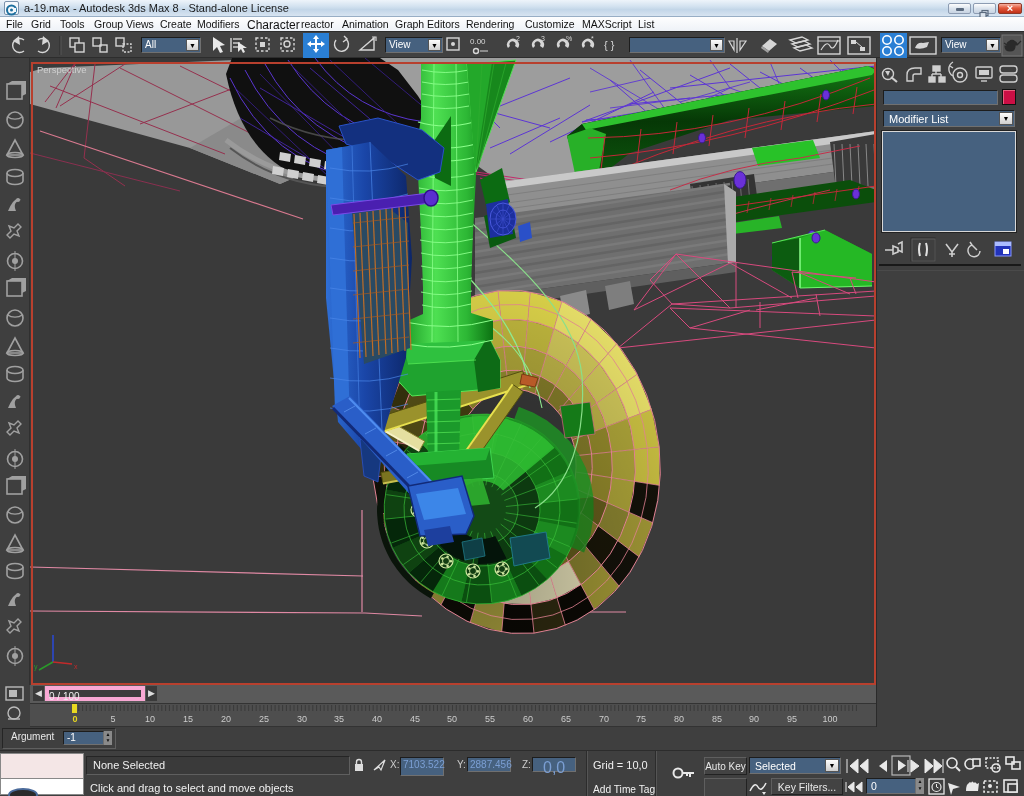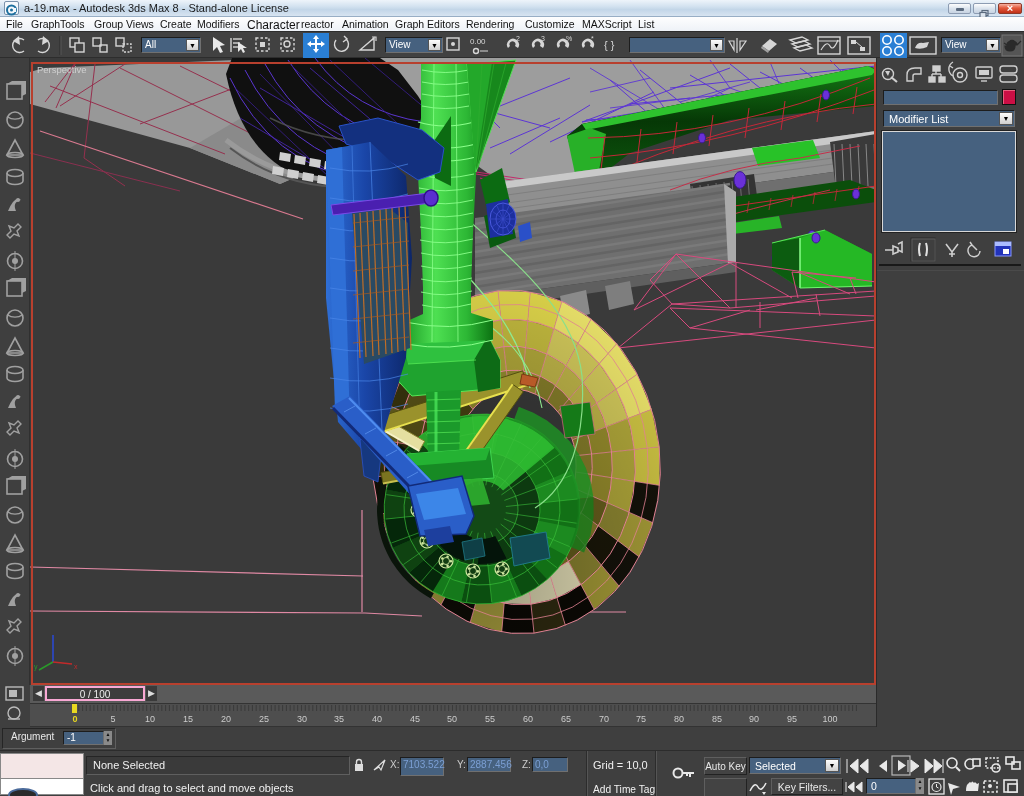--- a/index.html
+++ b/index.html
@@ -18,21 +18,21 @@
     <div class="abs" style="left:948px;top:3px;width:23px;height:11px;background:linear-gradient(#fdfdfd,#dbe4ee 50%,#c8d4e2);border:1px solid #8d9cb2;border-radius:2px">
       <div class="abs" style="left:7px;top:4px;width:8px;height:3px;background:#5a6a7e;border-radius:1px"></div>
     </div>
     <div class="abs" style="left:973px;top:3px;width:23px;height:11px;background:linear-gradient(#fdfdfd,#dbe4ee 50%,#c8d4e2);border:1px solid #8d9cb2;border-radius:2px"><svg width="21" height="9" viewBox="0 0 21 9" style="" xmlns="http://www.w3.org/2000/svg">
         <rect x="8" y="1.5" width="6" height="5" fill="none" stroke="#5a6a7e" stroke-width="1.2"></rect>
         <rect x="6" y="3.5" width="6" height="5" fill="#dde6ef" stroke="#5a6a7e" stroke-width="1.2"></rect>
       </svg></div>
     <div class="abs" style="left:998px;top:3px;width:24px;height:11px;background:linear-gradient(#f7b0a0,#e2593c 45%,#c03018);border:1px solid #8d3a2a;border-radius:2px;color:#fff;font-size:11px;font-weight:bold;text-align:center;line-height:9px">×</div>
     <div class="abs" style="left:0;top:17px;width:1024px;height:14px;background:linear-gradient(#fefefe,#eef2f7)">
       <span class="abs" style="left:6px;top:1px;font-size:10.5px;color:#111">File</span>
-      <span class="abs" style="left:31px;top:1px;font-size:10.5px;color:#111">Graph</span>
+      <span class="abs" style="left:31px;top:1px;font-size:10.5px;color:#111">Grid</span>
       <span class="abs" style="left:60px;top:1px;font-size:10.5px;color:#111">Tools</span>
       <span class="abs" style="left:94px;top:1px;font-size:10.5px;color:#111">Group</span>
       <span class="abs" style="left:126px;top:1px;font-size:10.5px;color:#111">Views</span>
       <span class="abs" style="left:160px;top:1px;font-size:10.5px;color:#111">Create</span>
       <span class="abs" style="left:197px;top:1px;font-size:10.5px;color:#111">Modifiers</span>
       <span class="abs" style="left:247px;top:1px;font-size:12px;color:#111">Character</span>
       <span class="abs" style="left:301px;top:1px;font-size:10.5px;color:#111">reactor</span>
       <span class="abs" style="left:342px;top:1px;font-size:10.5px;color:#111">Animation</span>
       <span class="abs" style="left:395px;top:1px;font-size:10.5px;color:#111">Graph Editors</span>
       <span class="abs" style="left:466px;top:1px;font-size:10.5px;color:#111">Rendering</span>
@@ -777,21 +777,21 @@
         <rect x="118" y="5" width="16" height="14" fill="#2233bb" stroke="#8899ff" stroke-width="1"></rect>
         <rect x="118" y="5" width="16" height="4" fill="#aabbff"></rect>
         <rect x="126" y="12" width="6" height="5" fill="#fff"></rect>
       </svg>
       <div class="abs" style="left:2px;top:206px;width:142px;height:2px;background:#191919"></div>
       <div class="abs" style="left:0;top:212px;width:148px;height:1px;background:#4a4a4a"></div>
     </div>
     <div class="abs" style="left:0;top:685px;width:876px;height:18px;background:#5a5a5a">
       <div class="abs" style="left:0;top:0;width:30px;height:18px;background:#3f3f3f"></div>
       <div class="abs" style="left:33px;top:1px;width:11px;height:15px;background:#3a3a3a;color:#ddd;font-size:9px;text-align:center;line-height:15px">◀</div>
-      <div class="abs" style="left:45px;top:1px;width:100px;height:15px;background:#3d3d3d;border:2px solid #f9a8d4;color:#eee;font-size:10px;text-align:center;line-height:13px">0 / 100</div>
+      <div class="abs" style="left:45px;top:1px;width:100px;height:15px;background:#3d3d3d;border:4px solid #f9a8d4;color:#eee;font-size:10px;text-align:left;line-height:13px">0 / 100</div>
       <div class="abs" style="left:146px;top:1px;width:11px;height:15px;background:#3a3a3a;color:#ddd;font-size:9px;text-align:center;line-height:15px">▶</div>
     </div>
     <div class="abs" style="left:0;top:703px;width:876px;height:24px;background:#4e4e4e;border-top:1px solid #333;border-bottom:1px solid #333"><svg width="876" height="24" viewBox="0 0 876 24" xmlns="http://www.w3.org/2000/svg">
         <line x1="75.0" y1="1" x2="75.0" y2="7" stroke="#3a3a3a" stroke-width="1"></line>
         <line x1="78.8" y1="1" x2="78.8" y2="7" stroke="#3a3a3a" stroke-width="1"></line>
         <line x1="82.6" y1="1" x2="82.6" y2="7" stroke="#3a3a3a" stroke-width="1"></line>
         <line x1="86.3" y1="1" x2="86.3" y2="7" stroke="#3a3a3a" stroke-width="1"></line>
         <line x1="90.1" y1="1" x2="90.1" y2="7" stroke="#3a3a3a" stroke-width="1"></line>
         <line x1="93.9" y1="1" x2="93.9" y2="7" stroke="#3a3a3a" stroke-width="1"></line>
         <line x1="97.7" y1="1" x2="97.7" y2="7" stroke="#3a3a3a" stroke-width="1"></line>
@@ -1042,21 +1042,21 @@
           <path d="M4.5,7 v-2 a2.5,2.5 0 0 1 5,0 v2" fill="none" stroke="#ddd" stroke-width="1.4"></path>
         </svg></div>
       <div class="abs" style="left:372px;top:7px"><svg width="16" height="15" viewBox="0 0 16 15" style="" xmlns="http://www.w3.org/2000/svg">
           <path d="M2,12 L13,2 L9,12 L7,9 Z" fill="none" stroke="#ddd" stroke-width="1.2"></path>
         </svg></div>
       <div class="abs" style="left:390px;top:8px;font-size:10px;color:#ccc">X:</div>
       <div class="abs tb-field" style="left:400px;top:6px;width:44px;height:15px;font-size:10px;padding:1px 0 16px 2px;color:#7b9fd4">7103.522</div>
       <div class="abs" style="left:457px;top:8px;font-size:10px;color:#ccc">Y:</div>
       <div class="abs tb-field" style="left:467px;top:6px;width:44px;height:15px;font-size:10px;padding:1px 0 0 2px;color:#7b9fd4">2887.456</div>
       <div class="abs" style="left:522px;top:8px;font-size:10px;color:#ccc">Z:</div>
-      <div class="abs tb-field" style="left:532px;top:6px;width:36px;height:15px;font-size:10px;padding:1px 0 0 2px;color:#7b9fd4">0,0</div>
+      <div class="abs tb-field" style="left:532px;top:6px;width:44px;height:15px;font-size:16px;padding:1px 0 0 10px;color:#7b9fd4">0,0</div>
       <div class="abs" style="left:586px;top:0;width:1px;height:46px;background:#2c2c2c"></div>
       <div class="abs" style="left:587px;top:0;width:1px;height:46px;background:#555"></div>
       <div class="abs" style="left:593px;top:8px;font-size:11px;color:#f0f0f0">Grid = 10,0</div>
       <div class="abs" style="left:593px;top:33px;font-size:10.2px;color:#f0f0f0;white-space:nowrap">Add Time Tag</div>
       <div class="abs" style="left:655px;top:0;width:1px;height:46px;background:#2c2c2c"></div>
       <div class="abs" style="left:656px;top:0;width:1px;height:46px;background:#555"></div>
       <div class="abs" style="left:672px;top:14px"><svg width="26" height="16" viewBox="0 0 26 16" style="" xmlns="http://www.w3.org/2000/svg">
           <circle cx="6" cy="8" r="4.5" fill="none" stroke="#e8e8e8" stroke-width="2"></circle>
           <path d="M10,8 l12,0 m-4,0 l0,4 m-3,-4 l0,3" stroke="#e8e8e8" stroke-width="2"></path>
         </svg></div>

